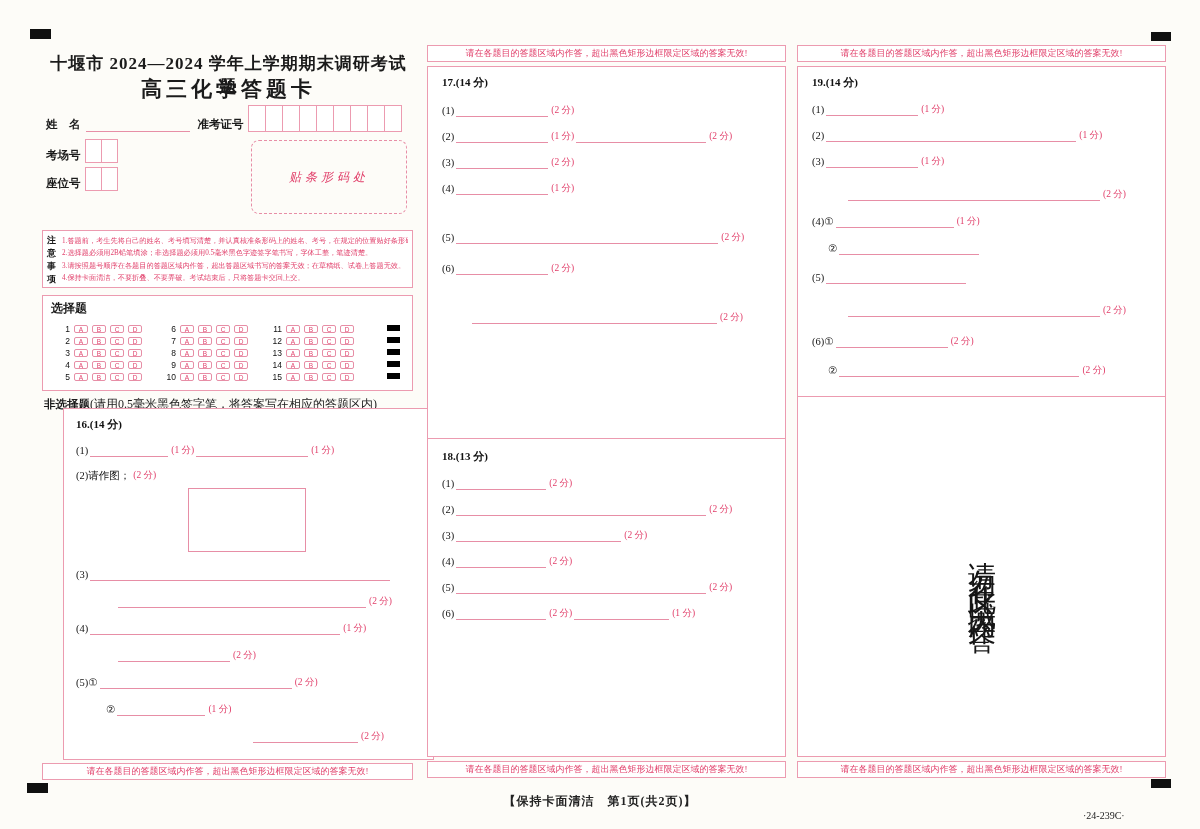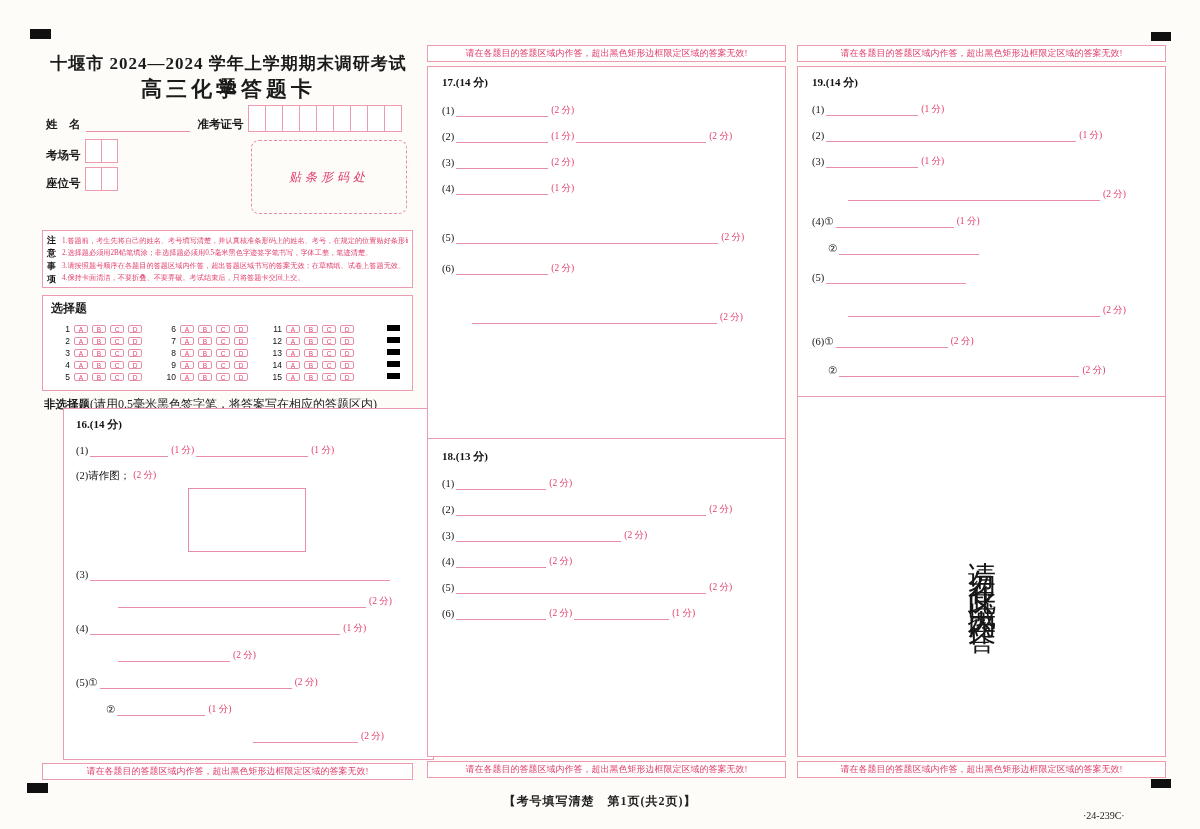--- a/index.html
+++ b/index.html
@@ -490,14 +490,14 @@
           </div>
         </div>
     </div>
     <div class="noanswer">
       <div class="noanswer-text">请勿在此区域内作答</div>
     </div>
   </div>
   <div class="warn warn-bottom">请在各题目的答题区域内作答，超出黑色矩形边框限定区域的答案无效!</div>
 </div>
 
-<div class="footer">【考号填写清楚　第1页(共2页)】</div>
+<div class="footer">【保持卡面清洁　第1页(共2页)】</div>
 <div class="doc-code">·24-239C·</div>
 
 </body></html>

